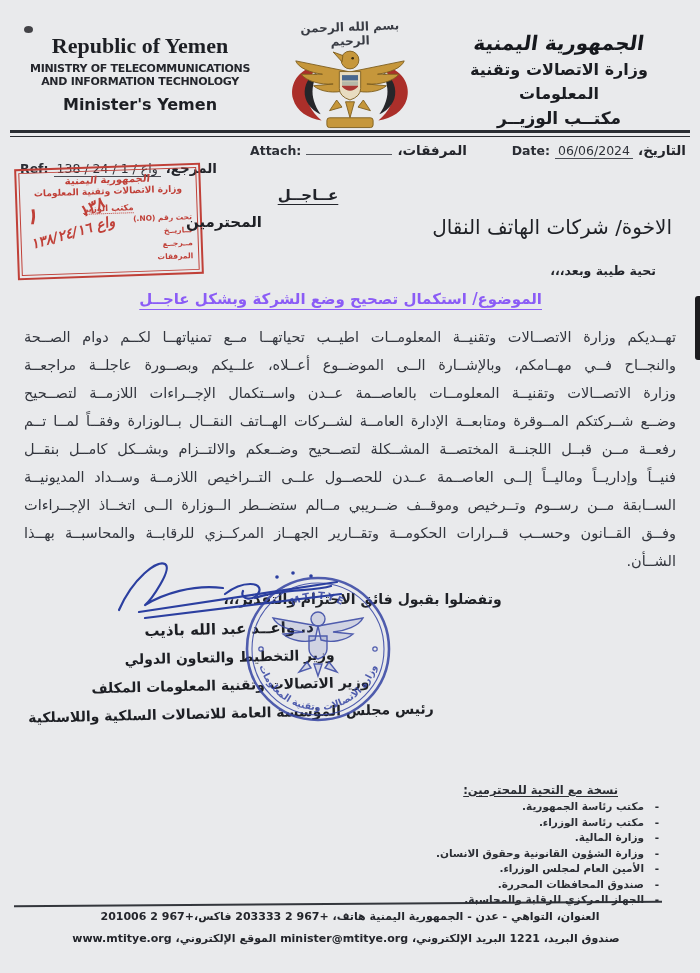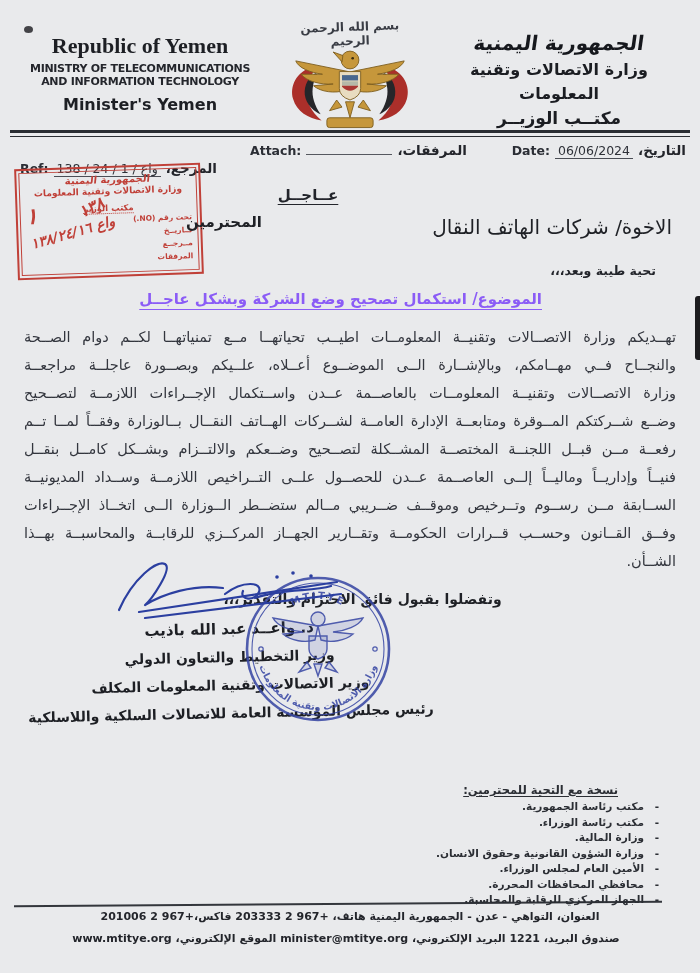--- a/index.html
+++ b/index.html
@@ -260,21 +260,21 @@
     <div class="cc-item">
       <span class="cc-dash">-</span>
       <span>وزارة الشؤون القانونية وحقوق الانسان.</span>
     </div>
     <div class="cc-item">
       <span class="cc-dash">-</span>
       <span>الأمين العام لمجلس الوزراء.</span>
     </div>
     <div class="cc-item">
       <span class="cc-dash">-</span>
-      <span>محافظي المحافظات المحررة.</span>
+      <span>صندوق المحافظات المحررة.</span>
     </div>
     <div class="cc-item">
       <span class="cc-dash">-</span>
       <span>الجهاز المركزي للرقابة والمحاسبة.</span>
     </div>
   </div>
 
   <div class="abs f-rule"></div>
   <div class="abs f1 ar">العنوان، التواهي - عدن - الجمهورية اليمنية  هاتف، +967 2 203333 فاكس،+967 2 201006</div>
   <div class="abs f2 ar">صندوق البريد، 1221 البريد الإلكتروني، minister@mtitye.org الموقع الإلكتروني، www.mtitye.org</div>

